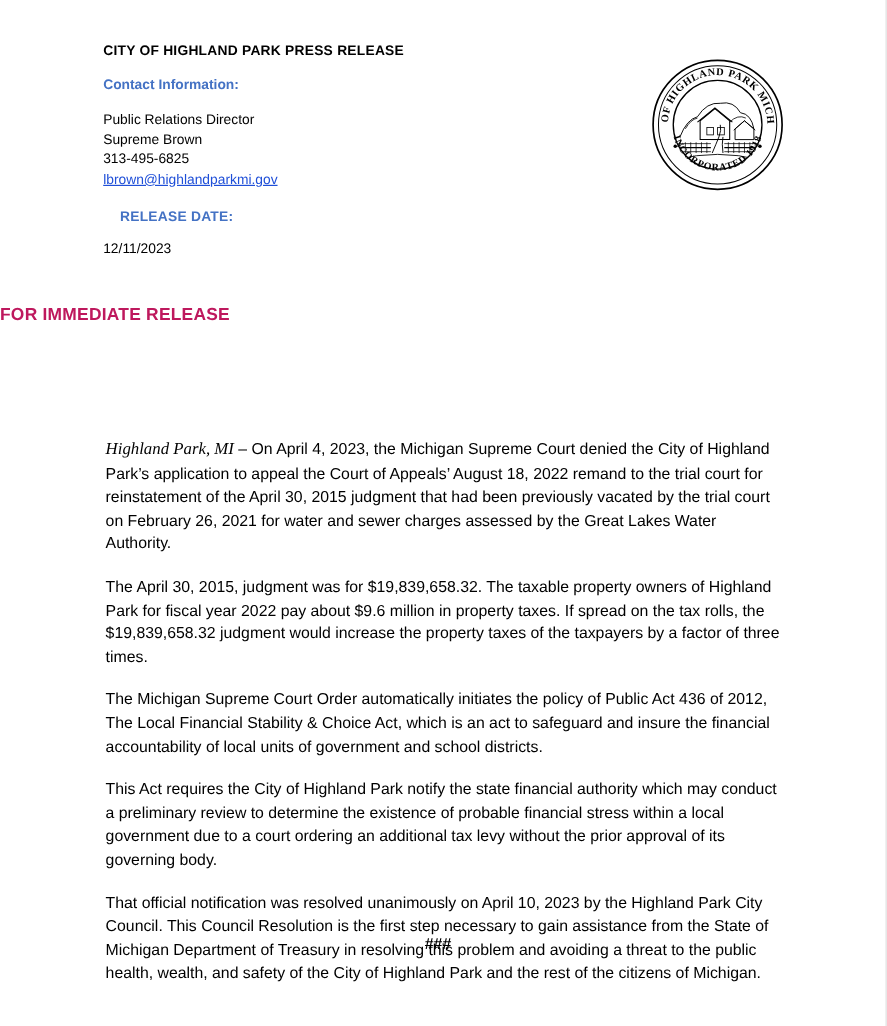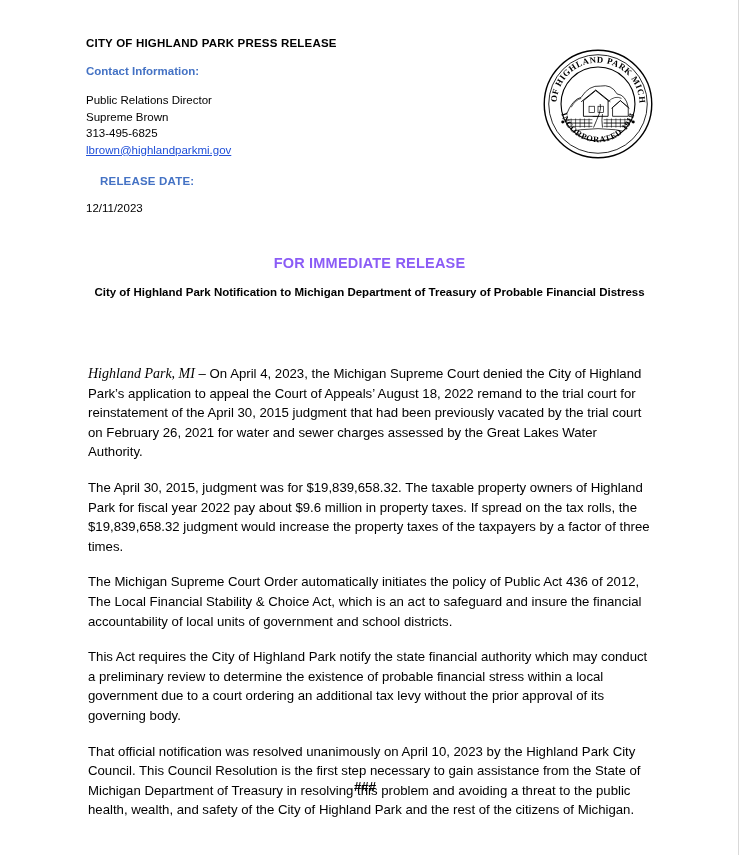--- a/index.html
+++ b/index.html
@@ -84,25 +84,24 @@
     height: 112px;
   }
   .seal svg { display: block; width: 100%; height: 100%; }
 
   
   .headline {
     position: absolute;
     left: 0;
     top: 255px;
     width: 739px;
-    text-align: center;
     font-size: 14.5px;
     font-weight: bold;
     letter-spacing: 0.2px;
-    color: #8b5cf6;
+    color: #be185d;
   }
   .subheadline {
     position: absolute;
     left: 0;
     top: 286px;
     width: 739px;
     text-align: center;
     font-size: 11.5px;
     font-weight: 600;
     color: #000;
@@ -200,21 +199,20 @@
           <path d="M92 142 q6 -14 10 -24 q4 -10 2 -18" stroke-width="1.4"></path>
           <path d="M108 142 q-2 -14 0 -24" stroke-width="1.4"></path>
           <path d="M38 152 q30 -8 62 -8 q32 0 62 8" stroke-width="1.3"></path>
         </g>
       </g>
     </svg>
   </div>
 
   <div class="headline">FOR IMMEDIATE RELEASE</div>
 
-  <div class="subheadline">City of Highland Park Notification to Michigan Department of Treasury of Probable Financial Distress</div>
 
   <div class="body-area">
     <p class="para"><span class="dateline">Highland Park, MI</span><span> – On April 4, 2023, the Michigan Supreme Court denied the City of Highland Park’s application to appeal the Court of Appeals’ August 18, 2022 remand to the trial court for reinstatement of the April 30, 2015 judgment that had been previously vacated by the trial court on February 26, 2021 for water and sewer charges assessed by the Great Lakes Water Authority.</span></p>
 
     <p class="para">The April 30, 2015, judgment was for $19,839,658.32. The taxable property owners of Highland Park for fiscal year 2022 pay about $9.6 million in property taxes. If spread on the tax rolls, the $19,839,658.32 judgment would increase the property taxes of the taxpayers by a factor of three times.</p>
     <p class="para">The Michigan Supreme Court Order automatically initiates the policy of Public Act 436 of 2012, The Local Financial Stability &amp; Choice Act, which is an act to safeguard and insure the financial accountability of local units of government and school districts.</p>
     <p class="para">This Act requires the City of Highland Park notify the state financial authority which may conduct a preliminary review to determine the existence of probable financial stress within a local government due to a court ordering an additional tax levy without the prior approval of its governing body.</p>
     <p class="para">That official notification was resolved unanimously on April 10, 2023 by the Highland Park City Council. This Council Resolution is the first step necessary to gain assistance from the State of Michigan Department of Treasury in resolving this problem and avoiding a threat to the public health, wealth, and safety of the City of Highland Park and the rest of the citizens of Michigan.</p>
   </div>
 

